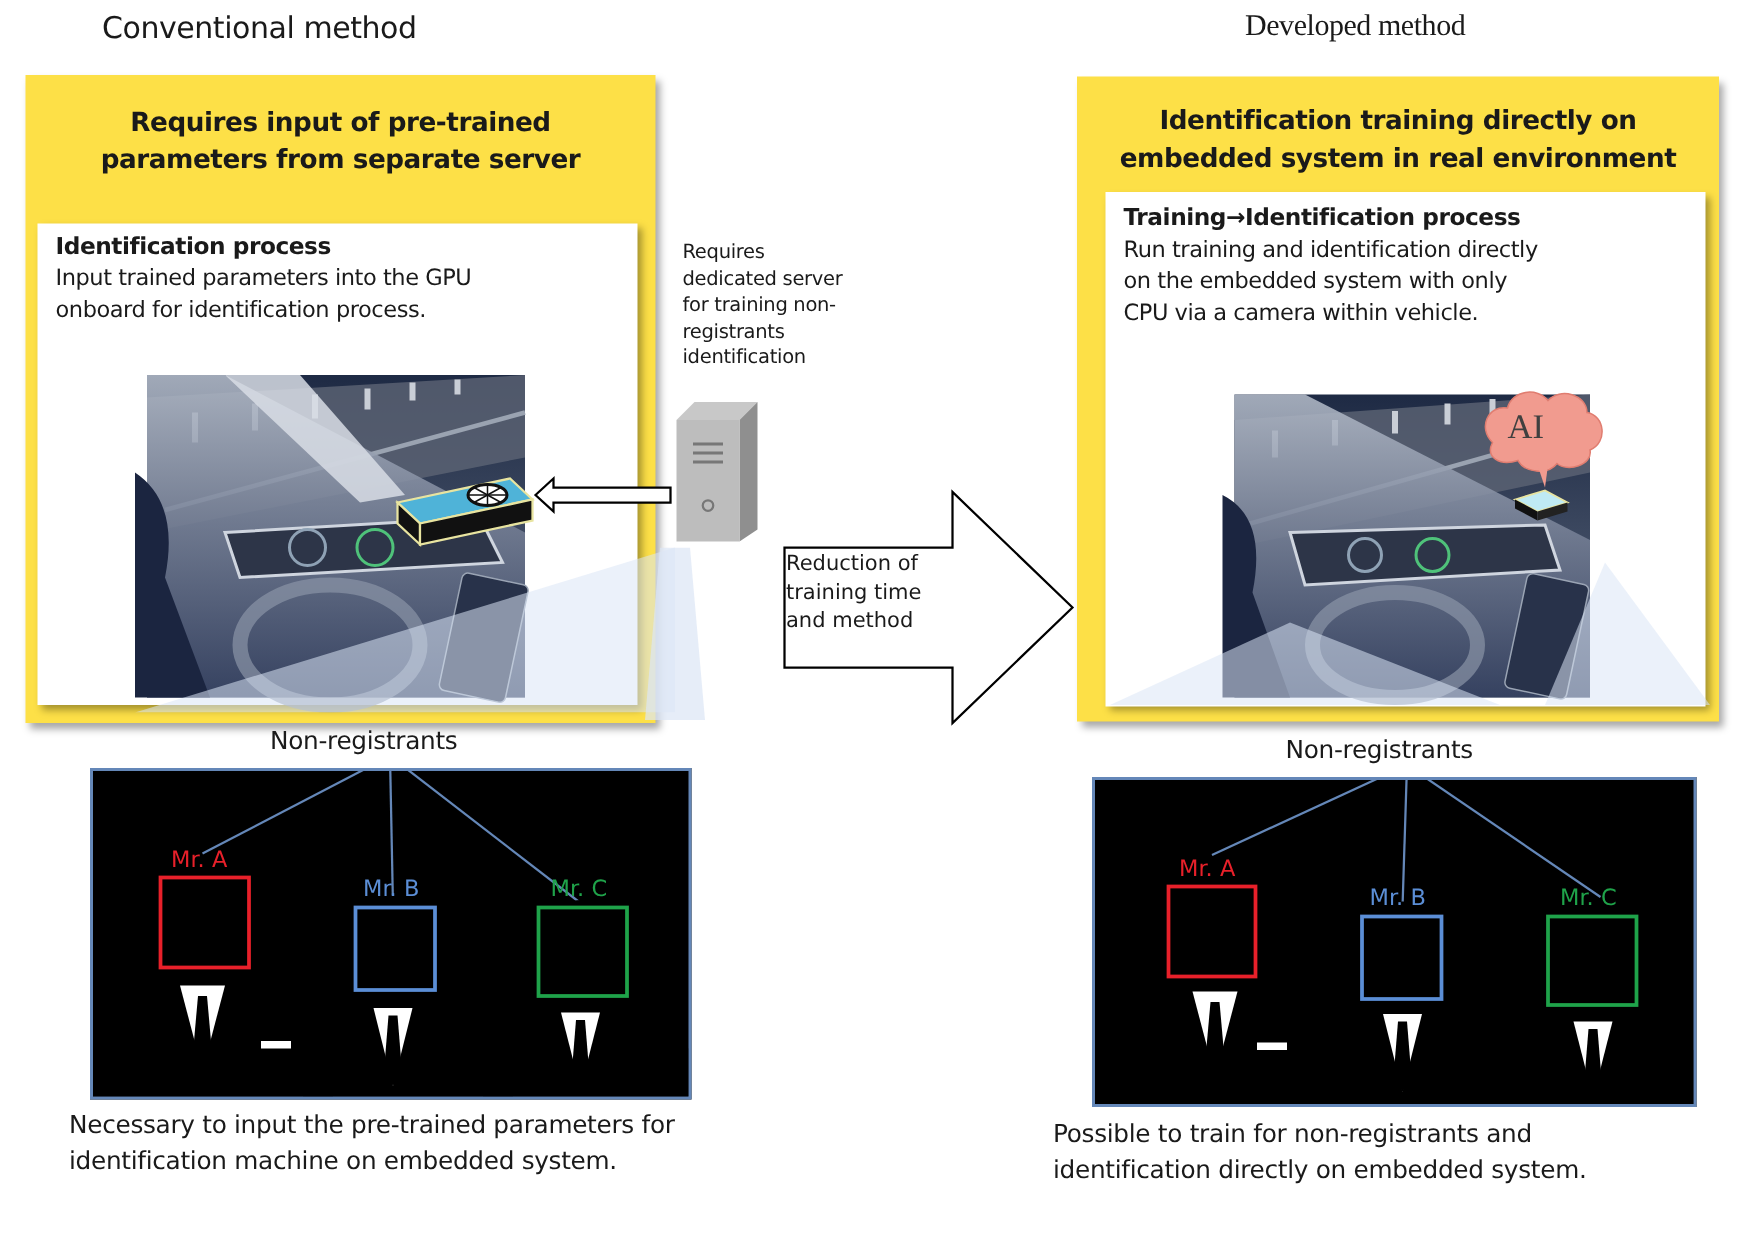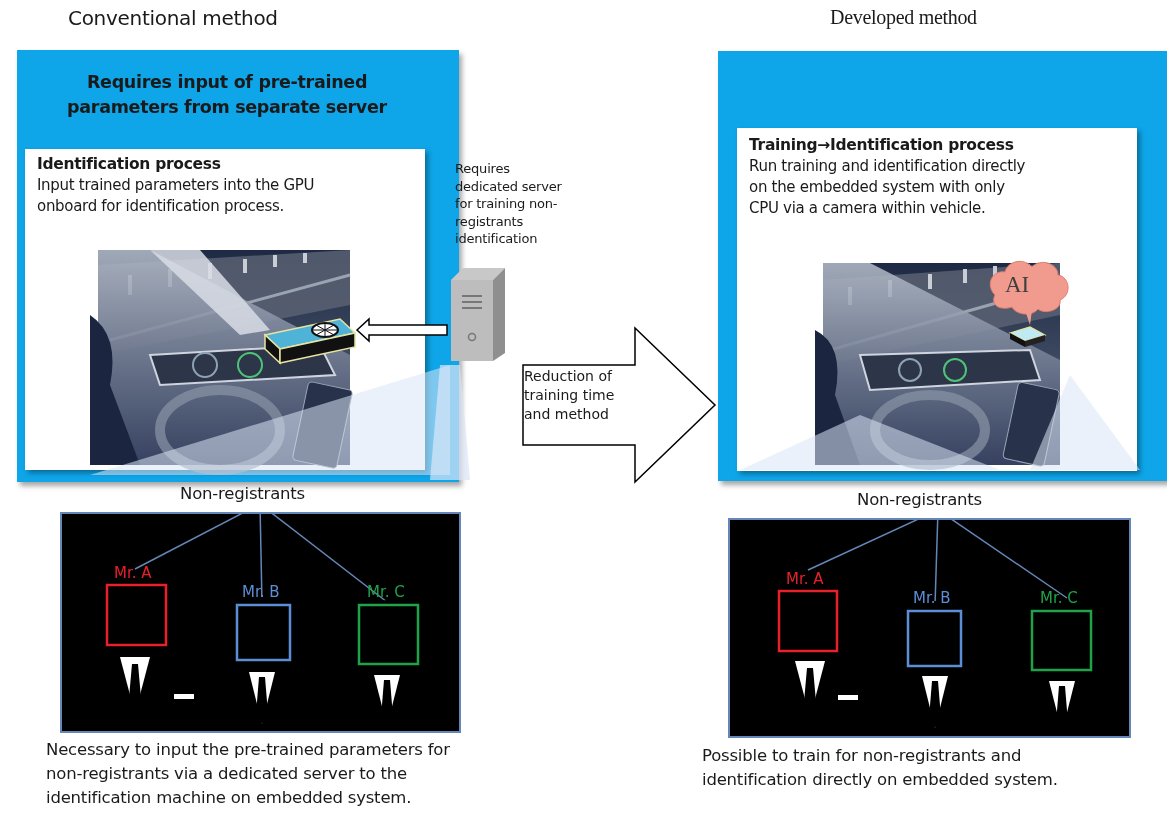--- a/index.html
+++ b/index.html
@@ -1,20 +1,20 @@
 <!DOCTYPE html>
 <html><head>
 <meta charset="utf-8">
 <style>
   html, body { margin:0; padding:0; }
   body { width:1167px; height:835px; position:relative; background:#ffffff; overflow:hidden;
          font-family:"DejaVu Sans", "Liberation Sans", sans-serif; color:#1a1a1a; }
   .abs { position:absolute; }
   .col-title { font-size:20px; font-weight:normal; color:#1a1a1a; white-space:nowrap; letter-spacing:-0.3px; }
-  .peach { background:#0ea5e9; box-shadow:3px 4px 5px rgba(0,0,0,0.35);padding-left:22px; }
+  .peach { background:#fde047; box-shadow:3px 4px 5px rgba(0,0,0,0.35); }
   .peach-title { font-weight:bold; font-size:17.5px; text-align:center; line-height:25px; letter-spacing:-0.3px; }
   .white-card { background:#ffffff; box-shadow:3px 3px 5px rgba(0,0,0,0.35); }
   .card-head { font-weight:bold; font-size:15.5px; line-height:21px; letter-spacing:-0.3px; }
   .card-body { font-size:15px; line-height:21px; letter-spacing:-0.3px; }
   .side-note { font-size:13px; line-height:17.5px; letter-spacing:-0.2px; }
   .nr-label { font-size:16.5px; letter-spacing:-0.2px; white-space:nowrap; }
   .faces-box { border:2px solid #6487b8; background:#000000; overflow:hidden; }
   .caption { font-size:16.5px; line-height:24px; letter-spacing:-0.2px; }
   .arrow-text { font-size:14px; line-height:19px; text-align:left; }
   svg { display:block; }
@@ -117,20 +117,24 @@
 </svg>
 <div class="abs arrow-text" style="left:524px; top:367px; width:110px;">
   <div>Reduction of</div>
   <div>training  time</div>
   <div>and method</div>
 </div>
 
 <div class="abs col-title" style="left:830px; top:6px;font-family:Liberation Serif, serif;">Developed method</div>
 
 <div class="abs peach" style="left:718px; top:51px; width:428px; height:430px;">
+  <div class="abs peach-title" style="left:0; top:18px; width:428px; white-space:nowrap;">
+    <div>Identification training directly on</div>
+    <div>embedded  system in real environment</div>
+  </div>
   <div class="abs white-card" style="left:19px; top:77px; width:400px; height:343px;">
     <div class="abs card-head" style="left:12px; top:7px;">Training→Identification process</div>
     <div class="abs card-body" style="left:12px; top:28px; white-space:nowrap;">
       <div>Run training and identification directly</div>
       <div>on the  embedded system  with only</div>
       <div>CPU via a camera within vehicle.</div>
     </div>
   </div>
 </div>
 
@@ -214,21 +218,20 @@
     <rect x="45" y="71" width="59" height="60" fill="none" stroke="#e8202a" stroke-width="2.5"></rect>
     <rect x="175" y="91" width="53" height="55" fill="none" stroke="#5b8ed6" stroke-width="2.5"></rect>
     <rect x="297" y="91" width="59" height="59" fill="none" stroke="#1fa34a" stroke-width="2.5"></rect>
   </svg>
   <div class="abs" style="left:52px; top:50px; font-size:15px; color:#e8202a;">Mr. A</div>
   <div class="abs" style="left:180px; top:69px; font-size:15px; color:#5b8ed6;">Mr. B</div>
   <div class="abs" style="left:305px; top:69px; font-size:15px; color:#1fa34a;">Mr. C</div>
 </div>
 <div class="abs caption" style="left:46px; top:738px; white-space:nowrap;">
   <div>Necessary to input the pre-trained parameters for</div>
-  <div>non-registrants via a dedicated server to the</div>
   <div>identification machine on embedded system.</div>
 </div>
 
 <div class="abs nr-label" style="left:857px; top:490px;">Non-registrants</div>
 <div class="abs faces-box" style="left:728px; top:518px; width:399px; height:216px;">
   <svg width="399" height="216" viewBox="0 0 399 216">
     <g stroke="#6487b8" stroke-width="1.5">
       <line x1="208" y1="-10" x2="78" y2="50"></line>
       <line x1="208" y1="-10" x2="205" y2="85"></line>
       <line x1="208" y1="-10" x2="337" y2="78"></line>

